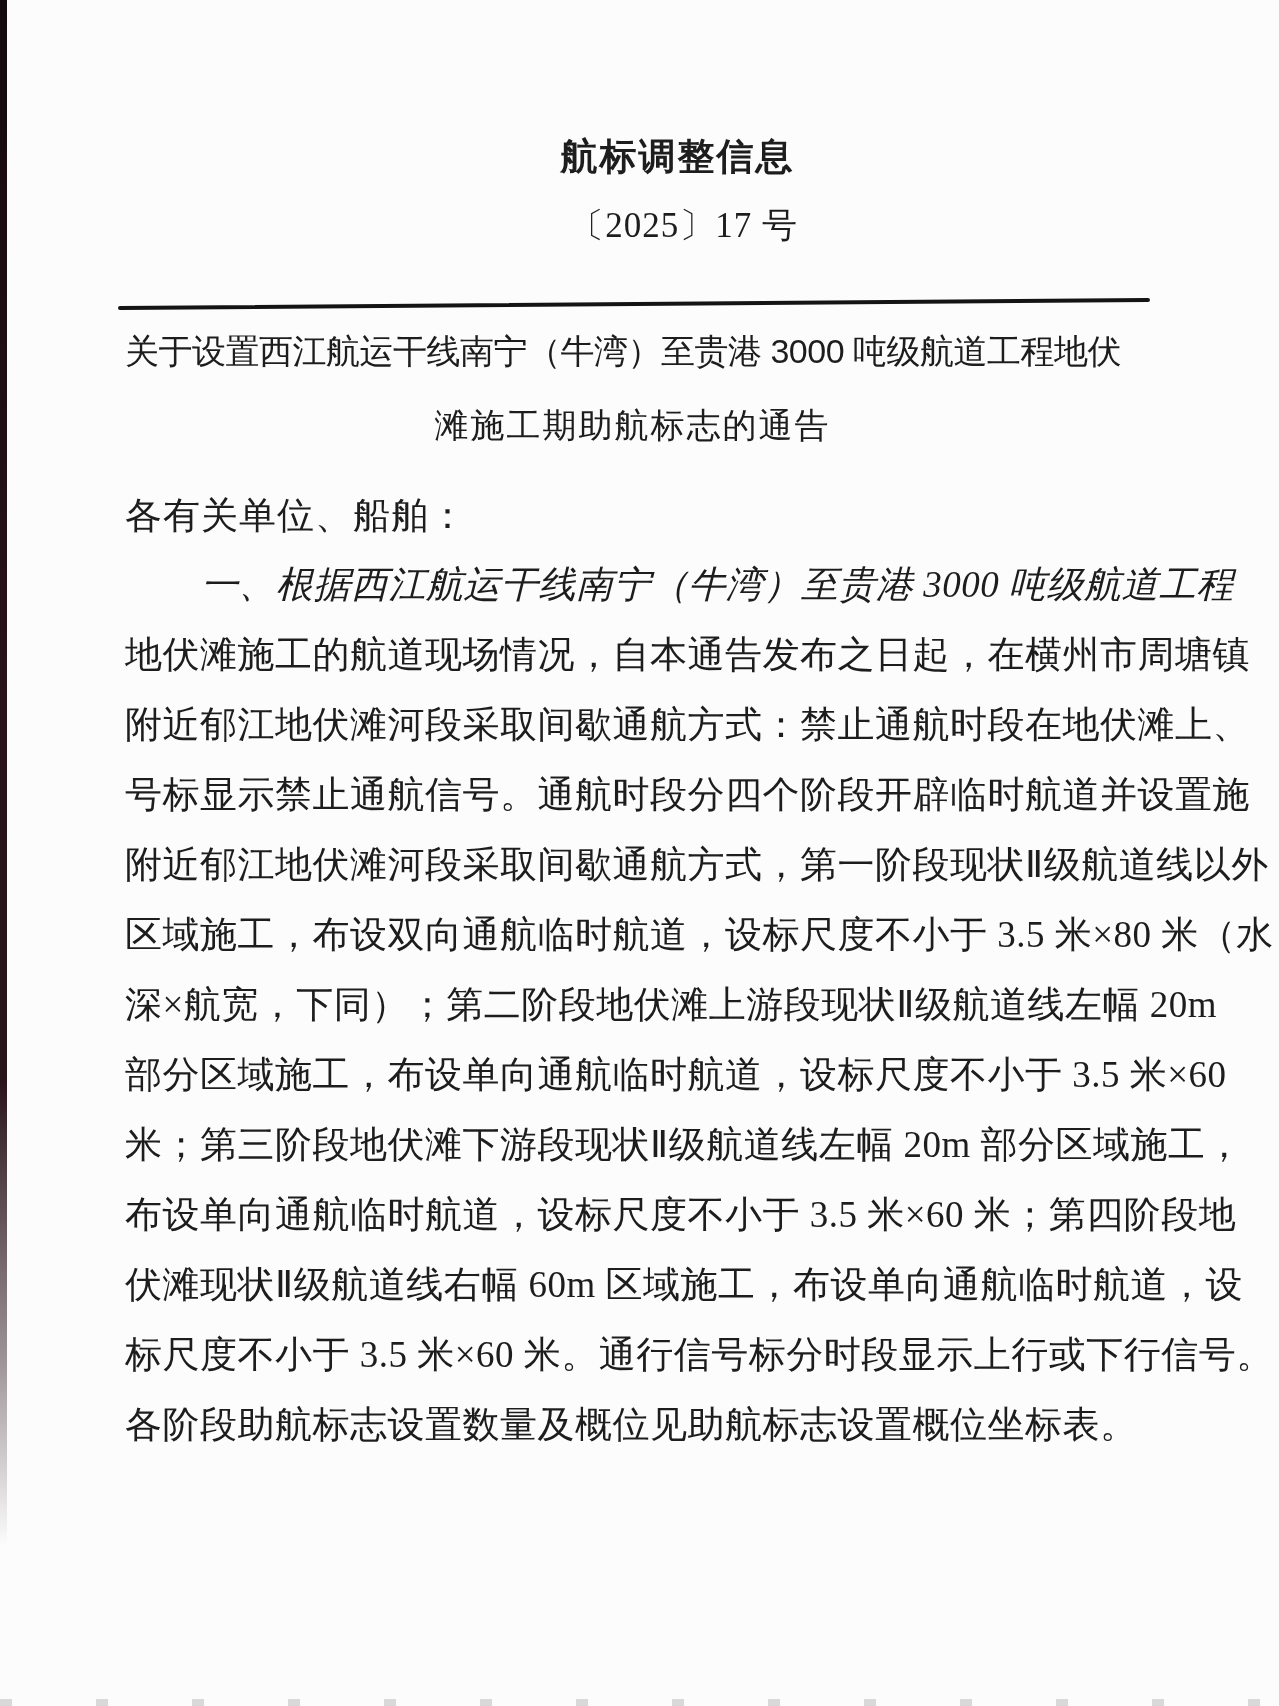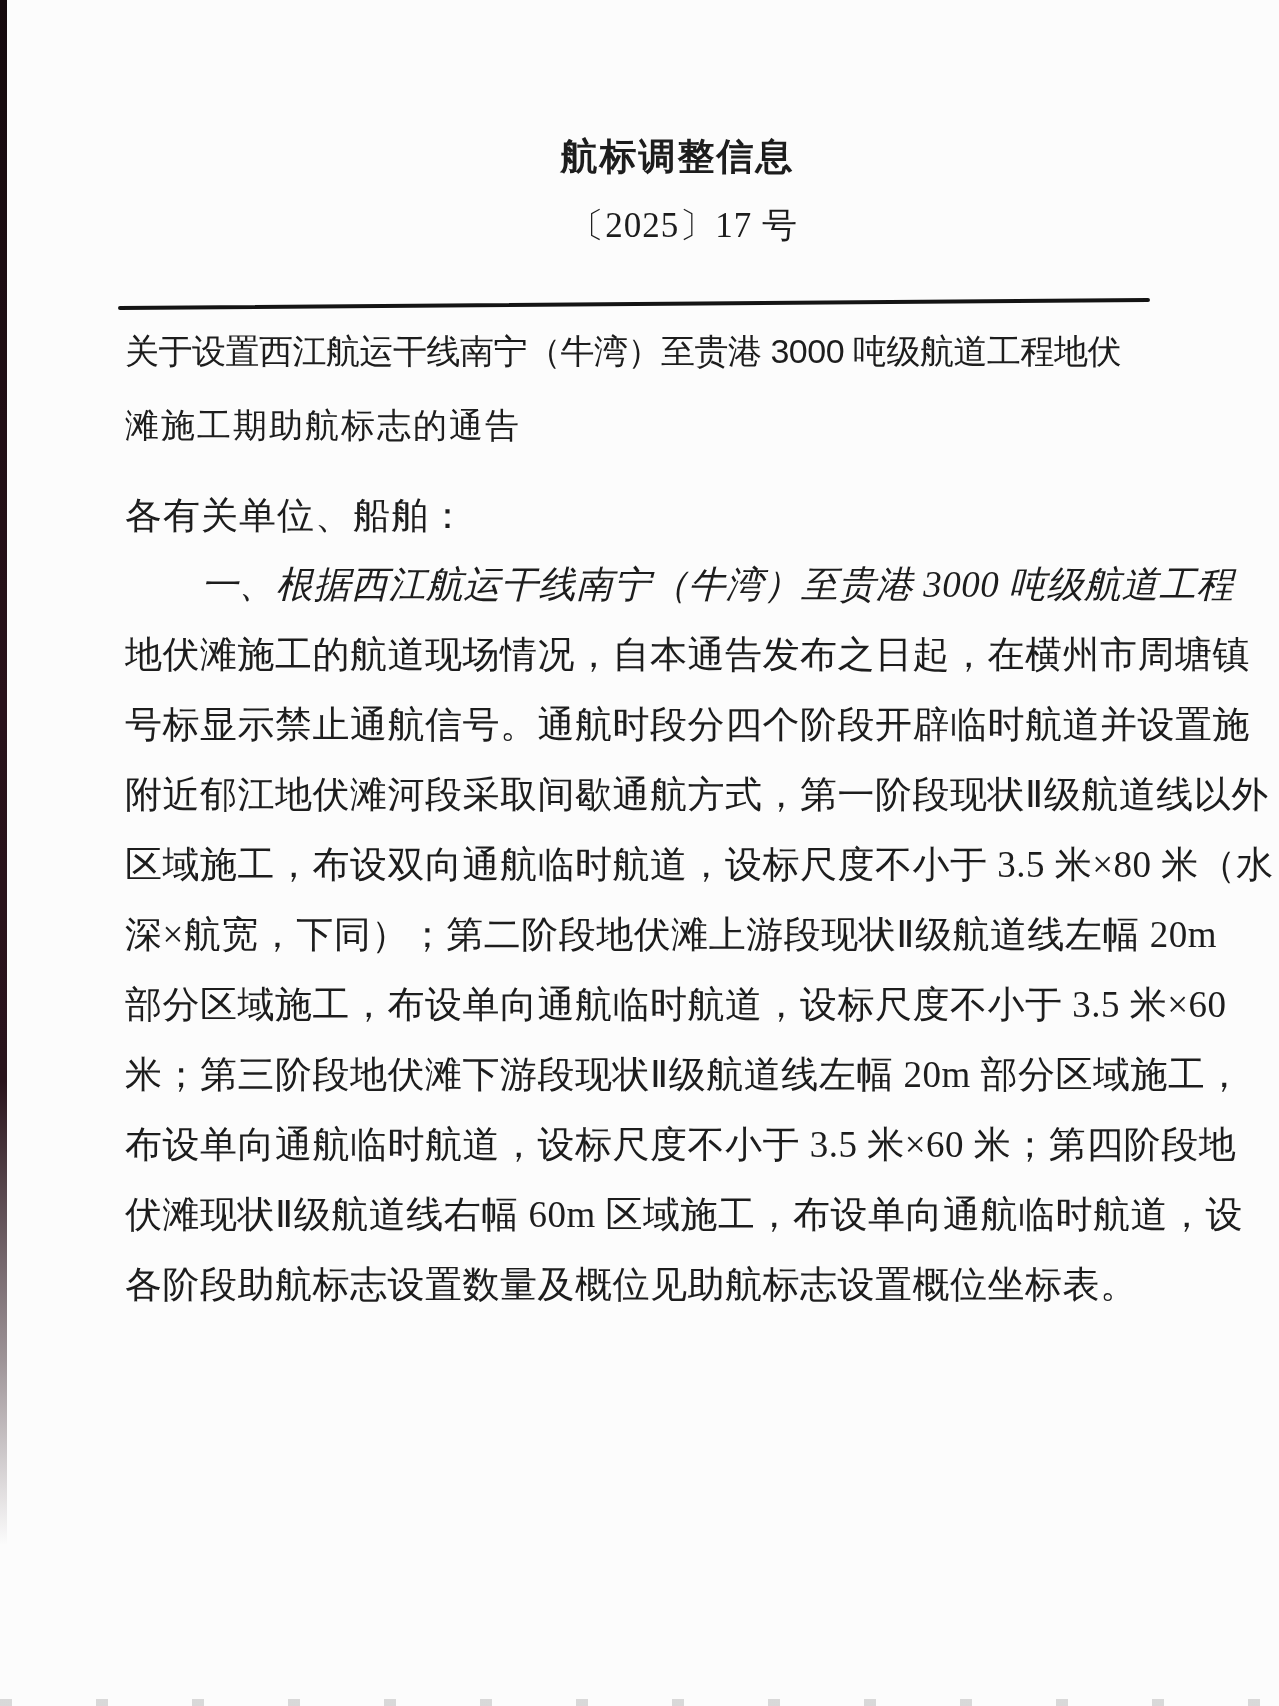--- a/index.html
+++ b/index.html
@@ -53,21 +53,21 @@
 
   .content { margin-left: 125px; width: 1015px; }
 
   .heading {
     font-family: "Liberation Sans", sans-serif;
     font-weight: 400;
     font-size: 34px; line-height: 74px;
     white-space: nowrap;
   }
   .heading.l1 { margin-top: 8px; letter-spacing: -0.5px; }
-  .heading.l2 { text-align: left; letter-spacing: 2px; white-space: normal; }
+  .heading.l2 { text-align: center; letter-spacing: 2px; white-space: normal; }
 
   .salutation {
     margin-top: 34px;
     font-size: 37px; line-height: 40px;
     letter-spacing: 1px;
   }
 
   .para { margin-top: 14px; }
   .line {
     font-size: 37px;
@@ -92,26 +92,28 @@
 
   <div class="content">
     <div class="heading l1">关于设置西江航运干线南宁（牛湾）至贵港 3000 吨级航道工程地伏</div>
     <div class="heading l2">滩施工期助航标志的通告</div>
 
     <div class="salutation">各有关单位、船舶：</div>
 
     <div class="para">
       <div class="line first">一、根据西江航运干线南宁（牛湾）至贵港 3000 吨级航道工程</div>
       <div class="line">地伏滩施工的航道现场情况，自本通告发布之日起，在横州市周塘镇</div>
+      <div class="line">附近郁江地伏滩河段采取间歇通航方式：禁止通航时段在地伏滩上、</div>
       <div class="line">号标显示禁止通航信号。通航时段分四个阶段开辟临时航道并设置施</div>
       <div class="line">附近郁江地伏滩河段采取间歇通航方式，第一阶段现状Ⅱ级航道线以外</div>
       <div class="line">区域施工，布设双向通航临时航道，设标尺度不小于 3.5 米×80 米（水</div>
       <div class="line">深×航宽，下同）；第二阶段地伏滩上游段现状Ⅱ级航道线左幅 20m</div>
       <div class="line">部分区域施工，布设单向通航临时航道，设标尺度不小于 3.5 米×60</div>
       <div class="line">米；第三阶段地伏滩下游段现状Ⅱ级航道线左幅 20m 部分区域施工，</div>
       <div class="line">布设单向通航临时航道，设标尺度不小于 3.5 米×60 米；第四阶段地</div>
       <div class="line">伏滩现状Ⅱ级航道线右幅 60m 区域施工，布设单向通航临时航道，设</div>
+      <div class="line">标尺度不小于 3.5 米×60 米。通行信号标分时段显示上行或下行信号。</div>
       <div class="line last">各阶段助航标志设置数量及概位见助航标志设置概位坐标表。</div>
     </div>
   </div>
 
   <div class="bottom-edge"></div>
 </div>
 
 </body></html>

